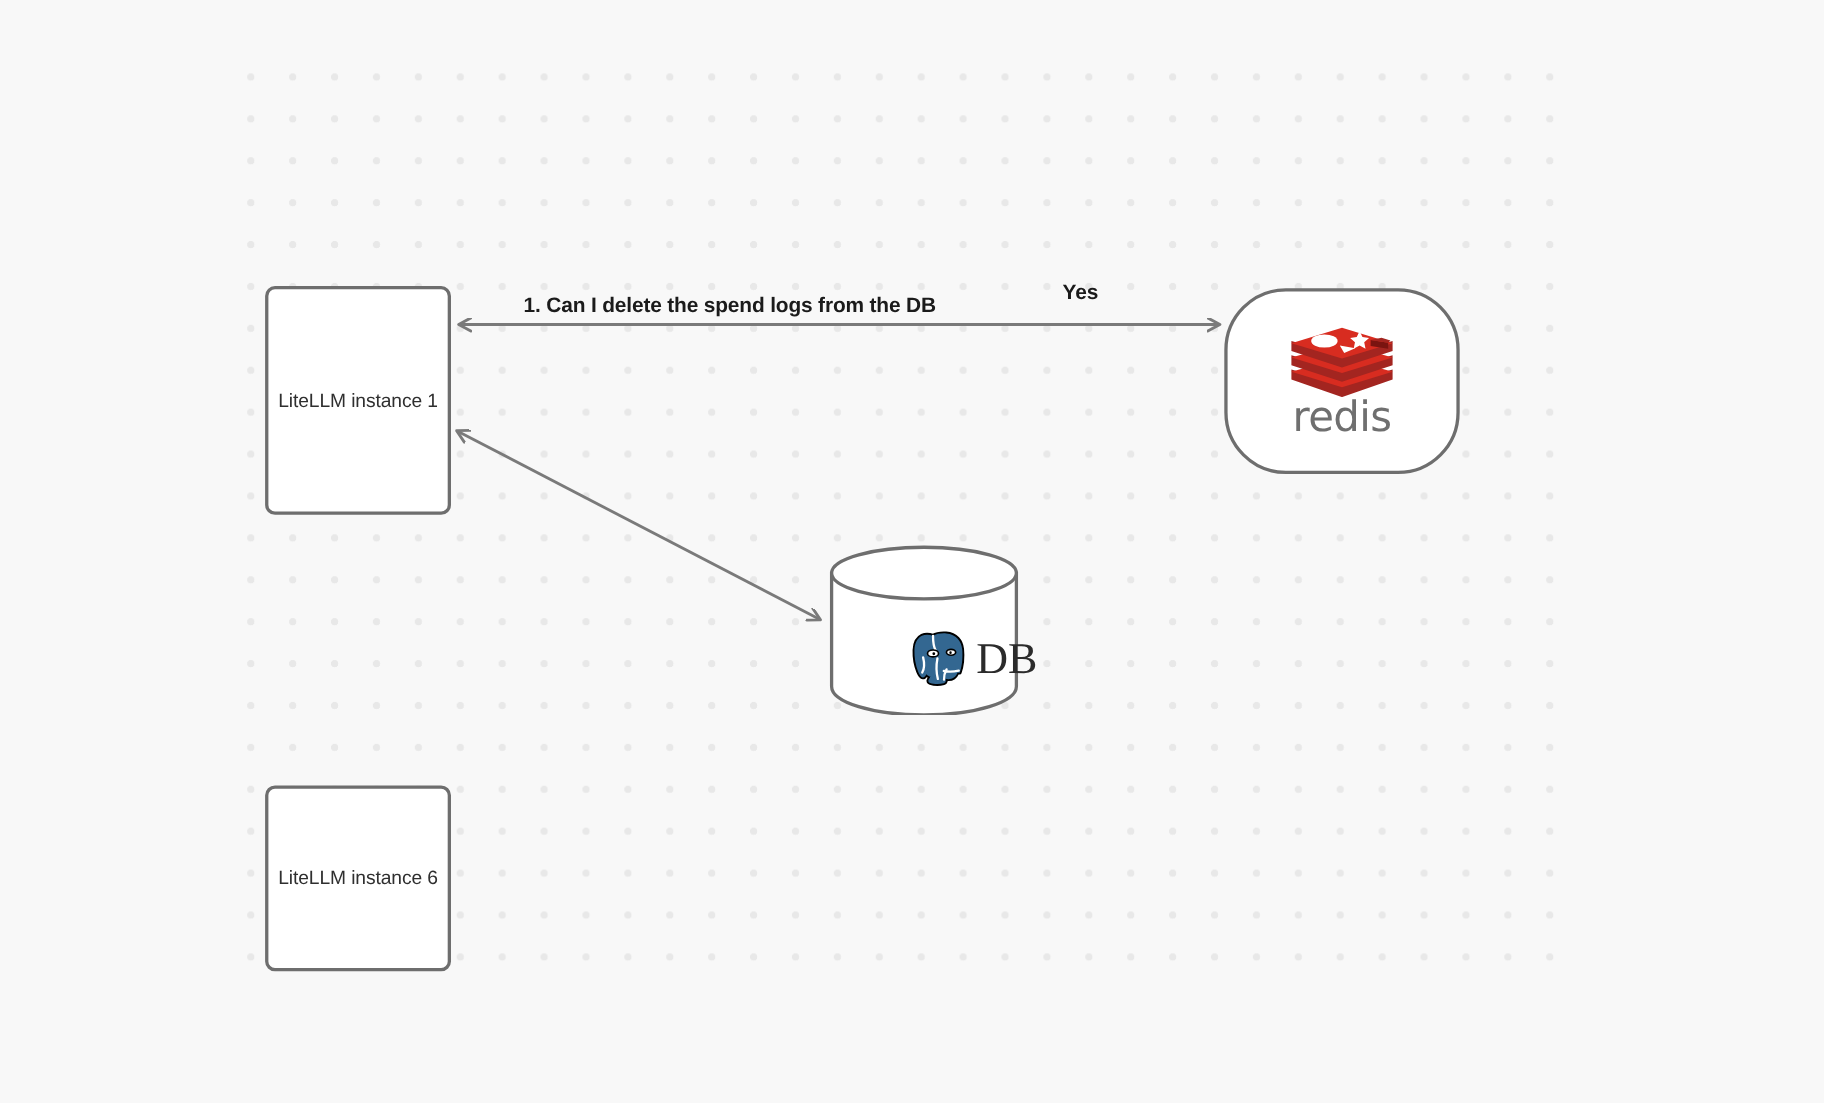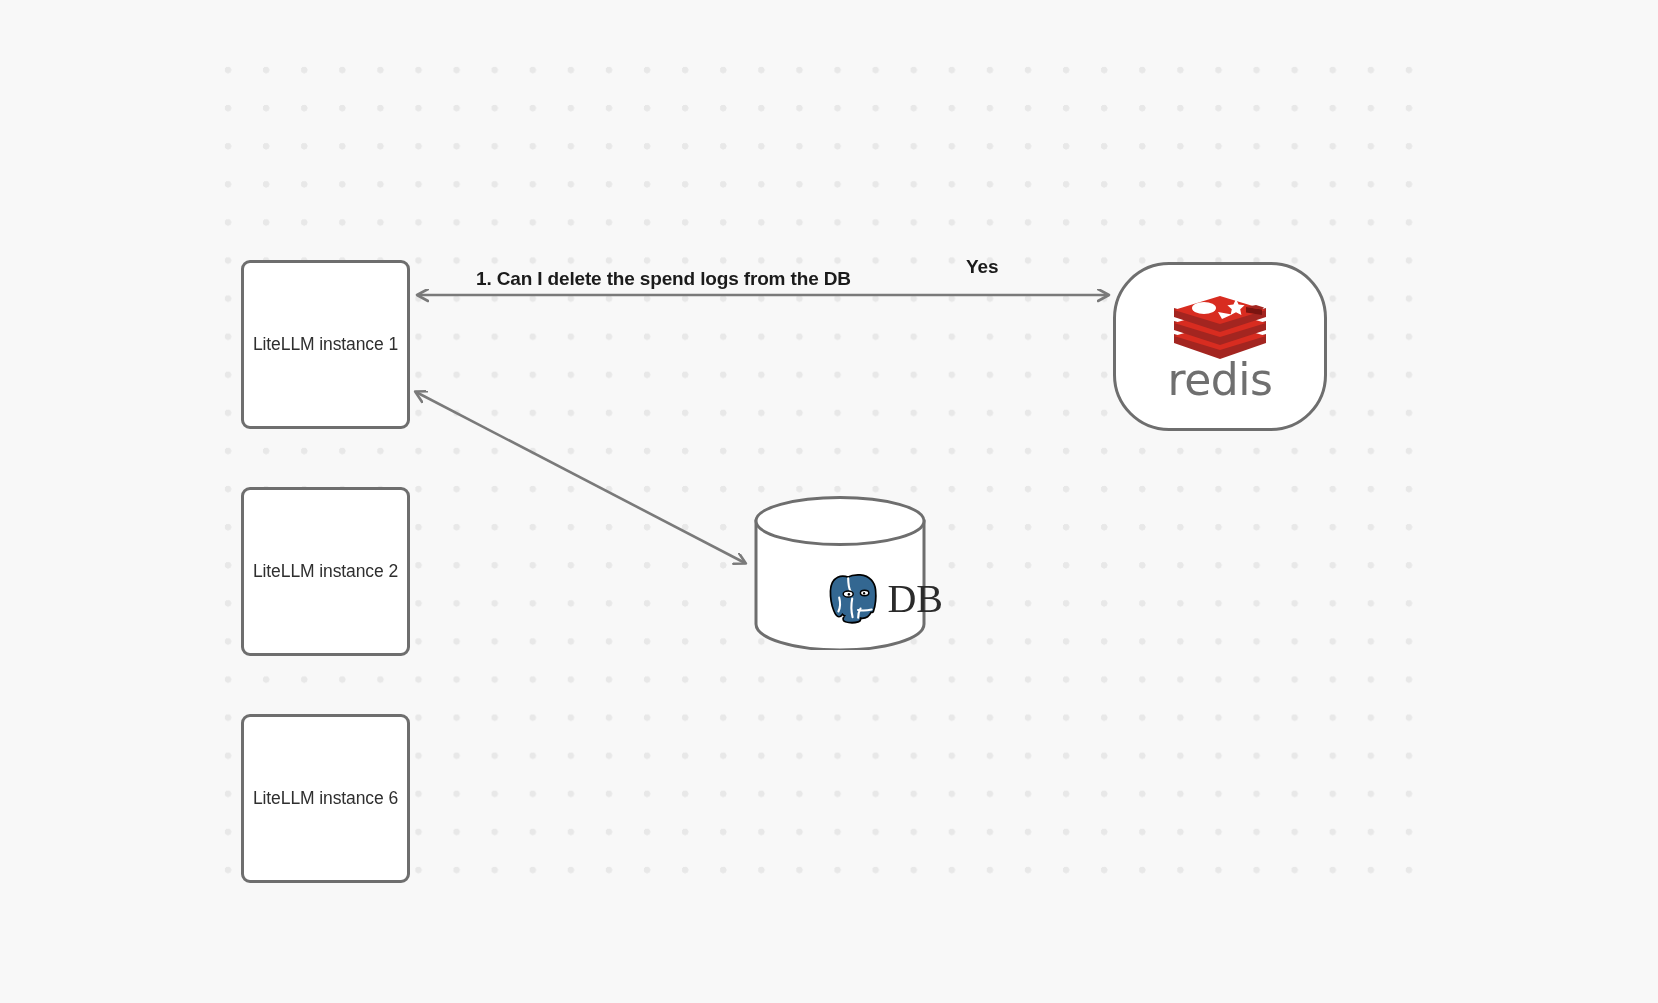--- a/index.html
+++ b/index.html
@@ -56,21 +56,21 @@
     justify-content: center;
   }
   .node-box .node-label {
     font-size: 17.5px;
     color: #2f2f2f;
     font-family: "Liberation Sans", sans-serif;
     letter-spacing: -0.1px;
     white-space: nowrap;
   }
 
-  #litellm-1 { left: 241px; top: 260px; width: 169px; height: 169px; }
+  #litellm-1 { left: 241px; top: 260px; width: 169px; height: 208px; }
   #litellm-2 { left: 241px; top: 487px; width: 169px; height: 169px; }
   #litellm-3 { left: 241px; top: 714px; width: 169px; height: 169px; }
 
   
   #redis-node {
     position: absolute;
     left: 1113px;
     top: 262px;
     width: 214px;
     height: 169px;
@@ -79,21 +79,21 @@
     border: 3px solid #6e6e6e;
     border-radius: 56px;
     display: flex;
     flex-direction: column;
     align-items: center;
     justify-content: center;
     gap: 2px;
   }
   #redis-node .redis-logo-mark { width: 104px; height: 66px; display: block; }
   #redis-node .redis-wordmark {
-    font-size: 44px;
+    font-size: 38px;
     line-height: 0.95;
     color: #6f6f6f;
     font-family: "DejaVu Sans", sans-serif;
     font-weight: 400;
     letter-spacing: -0.5px;
     margin-top: -2px;
   }
 
   
   #db-node {
@@ -172,23 +172,20 @@
 
   <div class="edge-label" id="label-step-1">1.  Can I delete the spend logs from the DB</div>
 
   <div class="edge-label" id="label-step-1-answer">Yes</div>
 
 
   <div class="node-box" id="litellm-1">
     <span class="node-label">LiteLLM instance 1</span>
   </div>
 
-  <div class="node-box" id="litellm-2">
-    <span class="node-label">LiteLLM instance 2</span>
-  </div>
 
   <div class="node-box" id="litellm-3">
     <span class="node-label">LiteLLM instance 6</span>
   </div>
 
   <div id="redis-node">
     <svg class="redis-logo-mark" viewBox="0 0 104 66" xmlns="http://www.w3.org/2000/svg">
 
       <path d="M52 66 L6 50 L6 41 L52 54 L98 41 L98 50 Z" fill="#a32520"></path>
       <path d="M52 57 L6 43 L52 30 L98 43 Z" fill="#d82c20"></path>

